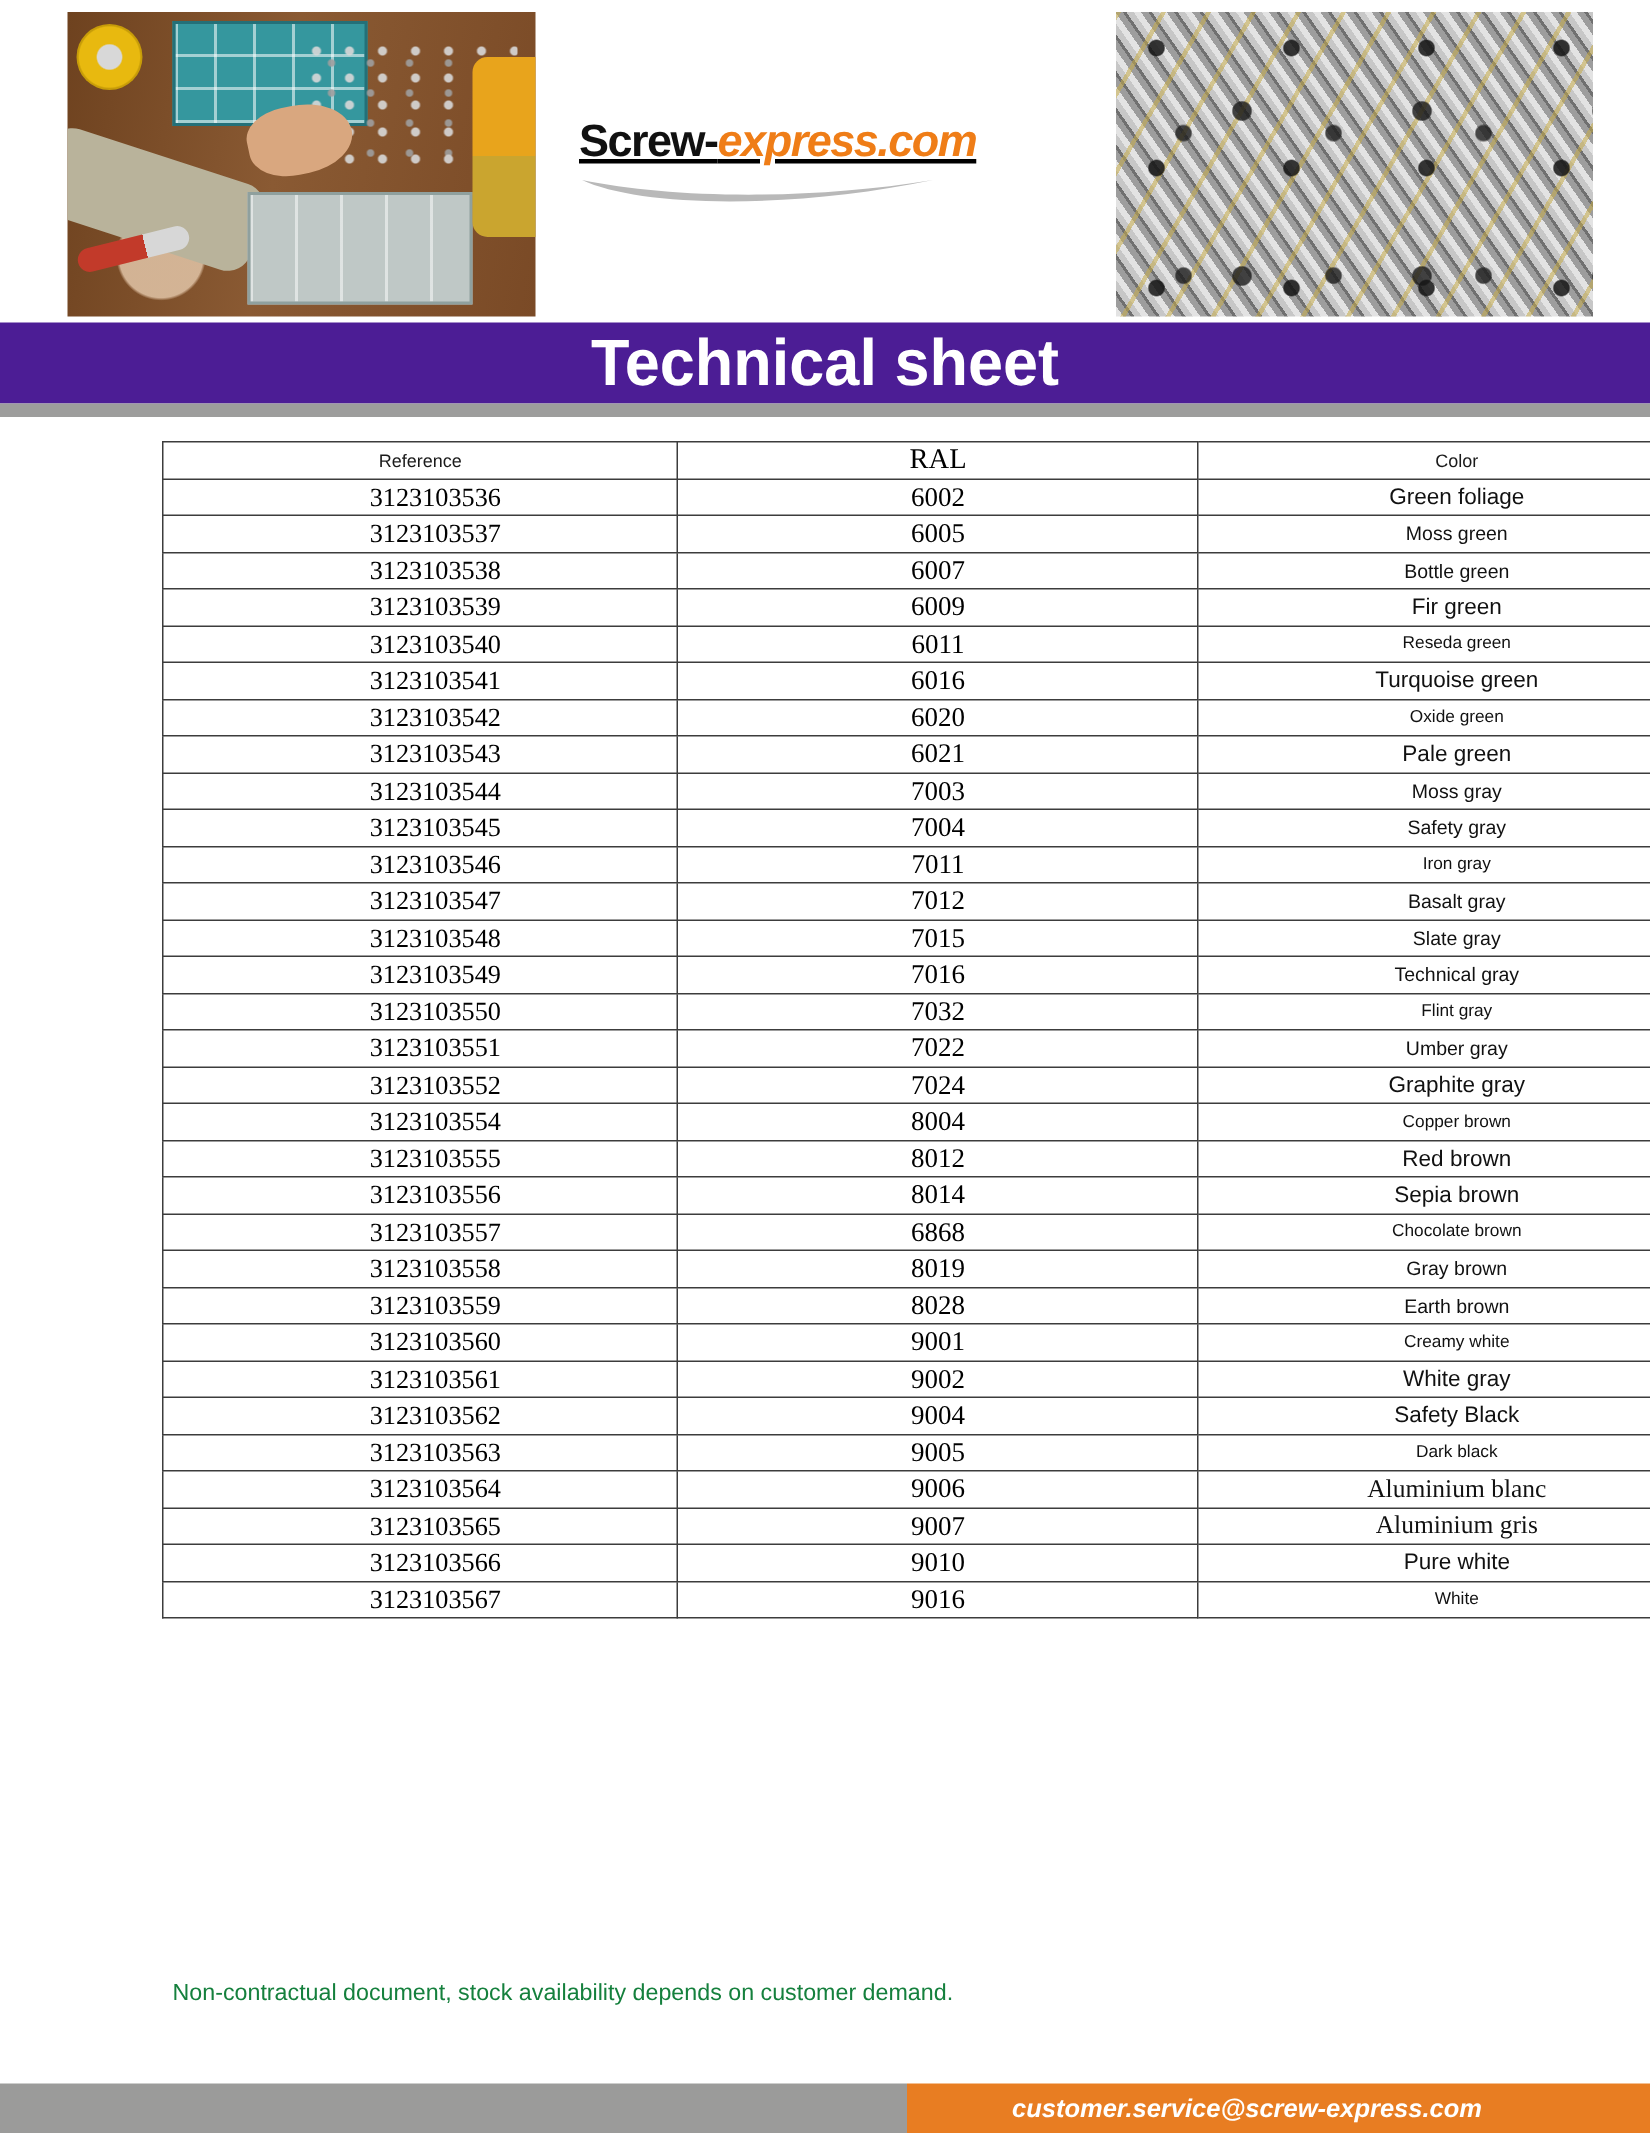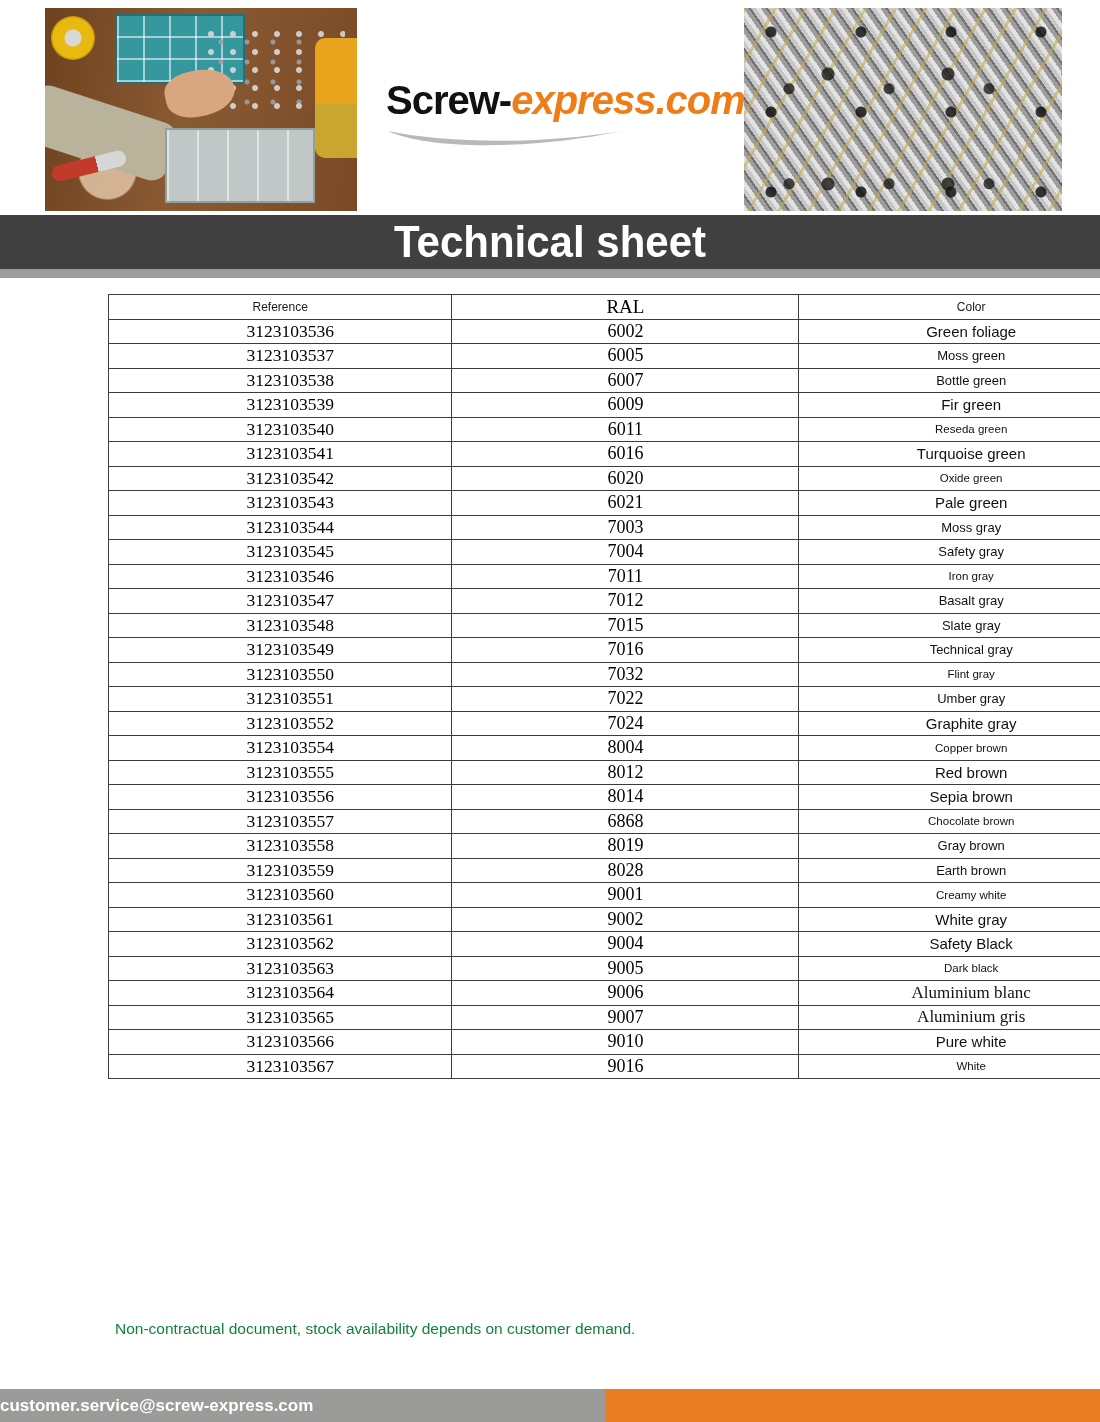--- a/index.html
+++ b/index.html
@@ -35,27 +35,27 @@
   .photo-right { left:744px; width:318px;
     background:
       radial-gradient(circle at 30% 30%, rgba(20,20,20,.85) 0 5px, transparent 6px),
       radial-gradient(circle at 70% 60%, rgba(25,25,25,.8) 0 6px, transparent 7px),
       radial-gradient(circle at 45% 85%, rgba(30,30,30,.8) 0 5px, transparent 6px),
       repeating-linear-gradient(120deg, rgba(197,171,74,.55) 0 3px, transparent 3px 26px),
       repeating-linear-gradient(55deg, #e3e3e3 0 4px, #9d9d9d 4px 8px, #707070 8px 10px, #c7c7c7 10px 14px);
     background-size: 90px 80px, 120px 110px, 100px 95px, auto, auto; }
 
   .logo { position:absolute; left:386px; top:78px; width:345px; }
-  .logo-text { font-size:40px; font-weight:bold; letter-spacing:-1px; white-space:nowrap; }
+  .logo-text { font-size:30px; font-weight:bold; letter-spacing:-1px; white-space:nowrap;text-decoration:underline; }
   .logo-text .p1 { color:#111111; }
   .logo-text .p2 { color:#ef7d17; font-style:italic; }
   .logo-swoosh { display:block; margin-top:2px; }
 
   
-  .banner { position:absolute; left:0; top:215px; width:1100px; height:54px; background:#404040;
+  .banner { position:absolute; left:0; top:215px; width:1100px; height:54px; background:#4c1d95;
     display:flex; align-items:center; justify-content:center; }
   .banner-title { color:#ffffff; font-size:42px; font-weight:bold; letter-spacing:0px; transform:scaleY(1.04); }
   .divider { position:absolute; left:0; top:269px; width:1100px; height:9px; background:#9d9d9c; }
 
   
   .table-wrap { position:absolute; left:108px; top:294px; width:1036px; }
   table { border-collapse:collapse; width:100%; }
   th, td { border:1px solid #3c3c3c; text-align:center; height:24.5px; padding:0 4px; }
   col.c-ref { width:292px; } col.c-ral { width:295px; } col.c-col { width:293px; }
   th.h-small { font-size:12px; font-weight:normal; color:#1a1a1a; font-family:"Liberation Sans",sans-serif; }
@@ -65,21 +65,21 @@
   td.colname { font-family:"Liberation Sans",sans-serif; color:#111; }
   td.colname.s { font-size:11.5px; }
   td.colname.m { font-size:13px; }
   td.colname.l { font-size:15px; }
   td.colname.serif { font-family:"Liberation Serif","DejaVu Serif",serif; font-size:17px; }
 
   
   .note { position:absolute; left:115px; top:1320px; font-size:15.5px; color:#15803d; }
   .footer-bar { position:absolute; left:0; bottom:0; width:1100px; height:33px;
     background:linear-gradient(90deg, #9b9b9a 0 55%, #e87d22 55% 100%);
-    display:flex; align-items:center; justify-content:flex-start; }
+    display:flex; align-items:center; justify-content:flex-end;font-style:italic; }
   .footer-email { color:#ffffff; font-weight:bold; font-size:17px; padding-right:112px; }
 </style>
 </head>
 <body>
 
 <div class="page">
 
   <div class="photo photo-left">
     <div class="tape"></div>
     <div class="tray t1"></div>

